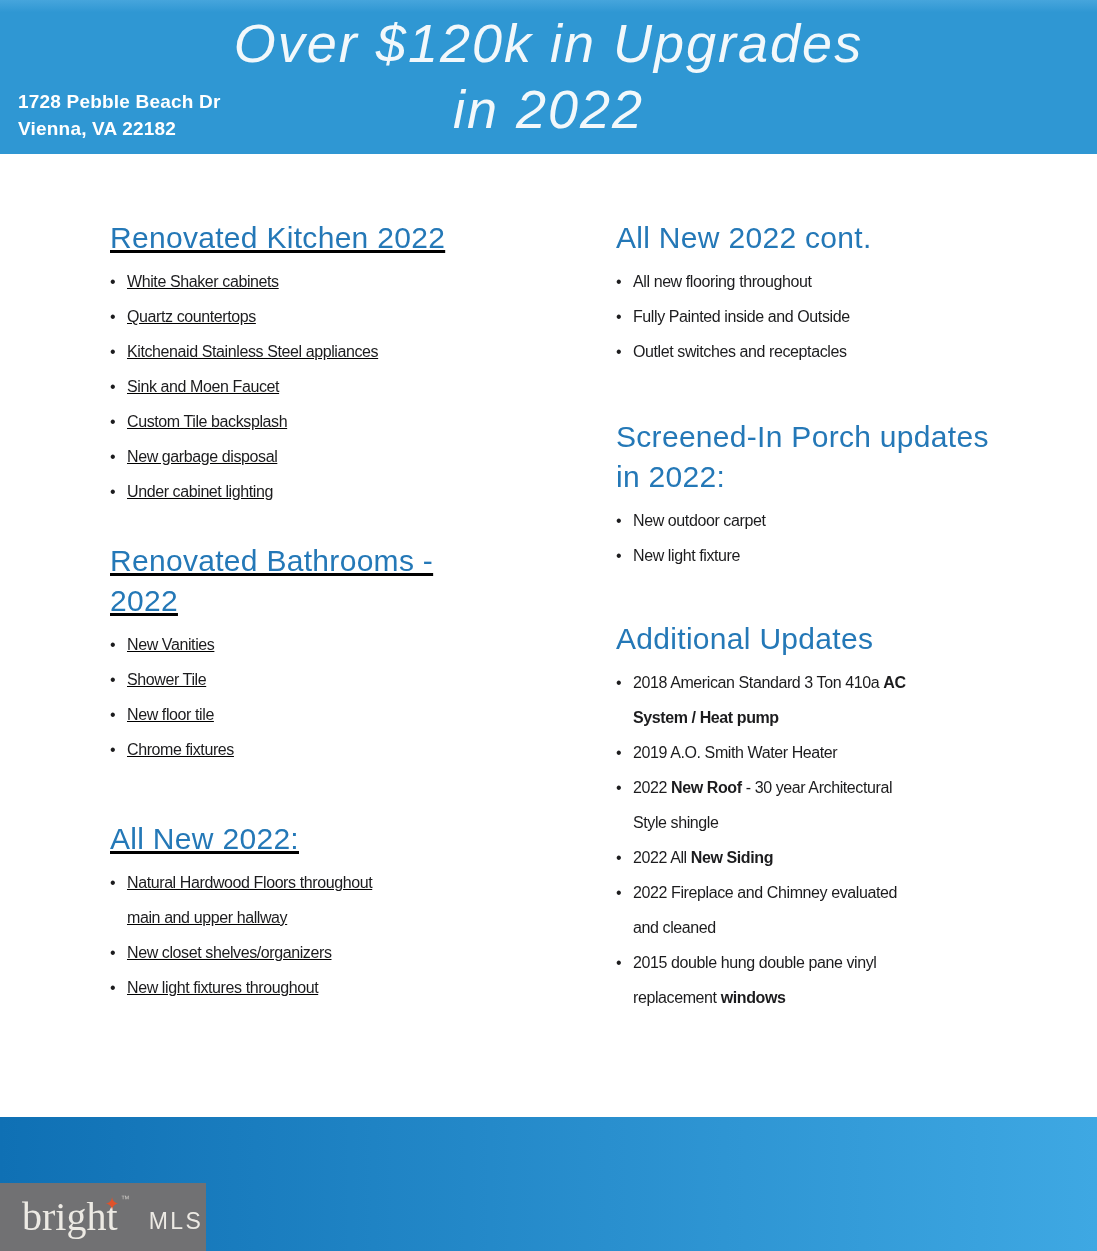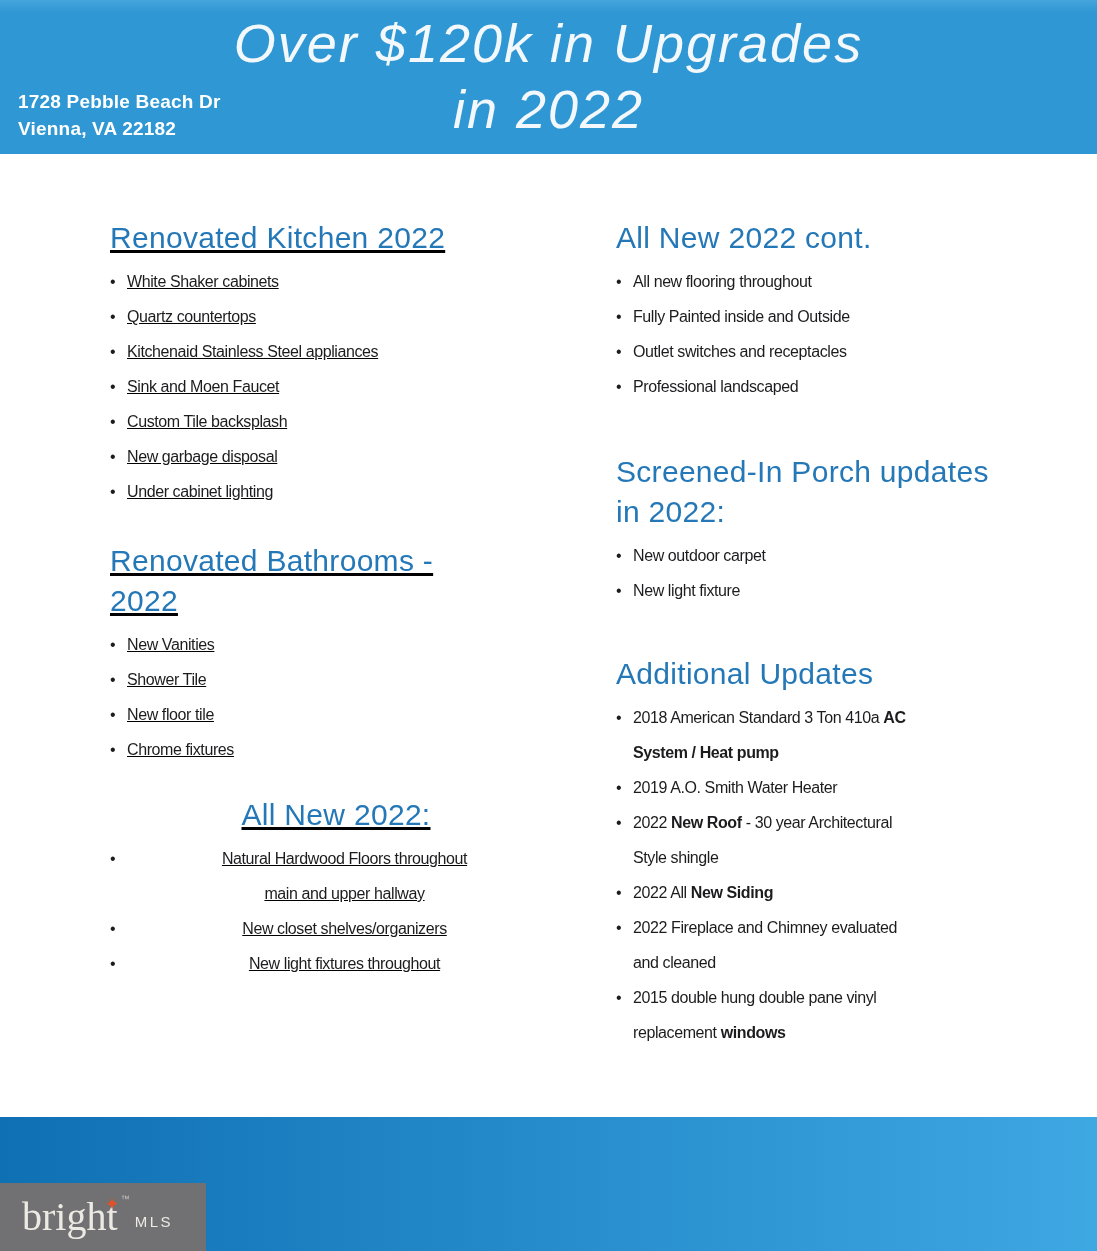--- a/index.html
+++ b/index.html
@@ -37,43 +37,43 @@
   ul.bullet-list{list-style:none;margin:0;padding:0;}
   .bullet-list li{
     position:relative;padding-left:17px;
     font-size:16px;line-height:35px;color:var(--text_color);
     letter-spacing:-0.4px;white-space:pre-line;
   }
   .bullet-list li::before{content:"\2022";position:absolute;left:0;top:0;}
   .bullet-list .b{font-weight:700;}
 
   .col-left  .list-section:nth-child(2){margin-top:32px;}
-  .col-left  .list-section:nth-child(3){margin-top:28px;text-align:center;}
+  .col-left  .list-section:nth-child(3){margin-top:52px;}
   .col-right .list-section:nth-child(2){margin-top:48px;}
   .col-right .list-section:nth-child(3){margin-top:46px;}
 
   
   .bar{
     position:absolute;left:0;bottom:0;width:100%;height:134px;
     background:linear-gradient(90deg,var(--footer_blue_dark) 0%,var(--footer_blue_light) 100%);
   }
   .logo-box{
     position:absolute;left:0;bottom:0;width:206px;height:68px;
     background:var(--logo_gray);
     display:flex;align-items:center;padding-left:22px;box-sizing:border-box;
   }
   .logo-bright{
     font-family:"Liberation Serif",serif;font-size:40px;line-height:1;
     color:var(--logo_cream);
   }
   .logo-star{color:var(--logo_orange);font-size:18px;position:relative;top:-13px;margin-left:-13px;}
   .logo-tm{color:#c9c6c2;font-size:9px;position:relative;top:-18px;margin-left:1px;}
   .logo-mls{
-    font-family:"Liberation Sans",sans-serif;font-size:15px;letter-spacing:2.5px;
-    color:var(--logo_cream);margin-left:5px;position:relative;top:4px;
+    font-family:"Liberation Sans",sans-serif;font-size:23px;letter-spacing:2.5px;
+    color:var(--logo_cream);margin-left:19px;position:relative;top:4px;
   }
 </style>
 </head>
 <body>
 
 <div class="page">
 
   <header class="banner">
     <div class="title">
       <div>Over $120k in Upgrades</div>
@@ -119,21 +119,20 @@
           </ul>
         </section>
       </div>
     <div class="col col-right" id="col-right">
         <section class="list-section">
           <h2 class="section-heading">All New 2022 cont.</h2>
           <ul class="bullet-list">
             <li><span>All new flooring throughout</span></li>
             <li><span>Fully Painted inside and Outside</span></li>
             <li><span>Outlet switches and receptacles</span></li>
-            <li><span>Professional landscaped</span></li>
           </ul>
         </section>
         <section class="list-section">
           <h2 class="section-heading">Screened-In Porch updates
 in 2022:</h2>
           <ul class="bullet-list">
             <li><span>New outdoor carpet</span></li>
             <li><span>New light fixture</span></li>
           </ul>
         </section>

